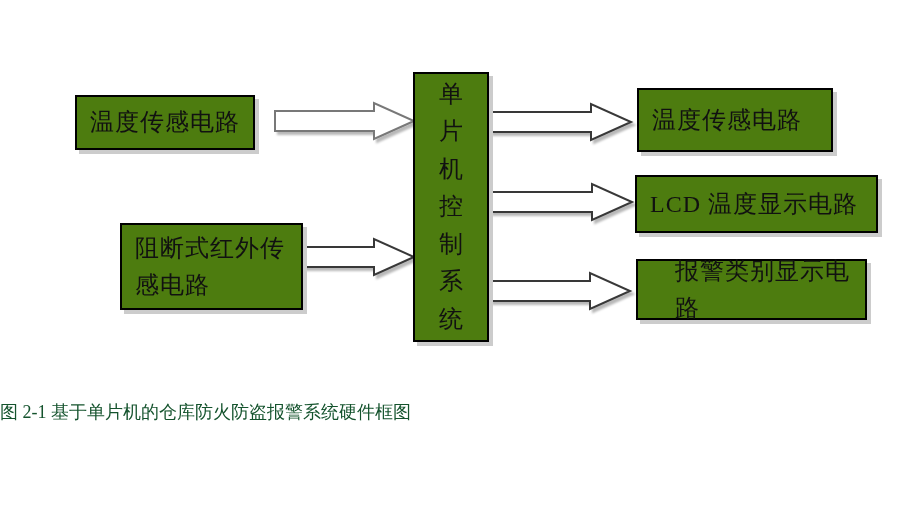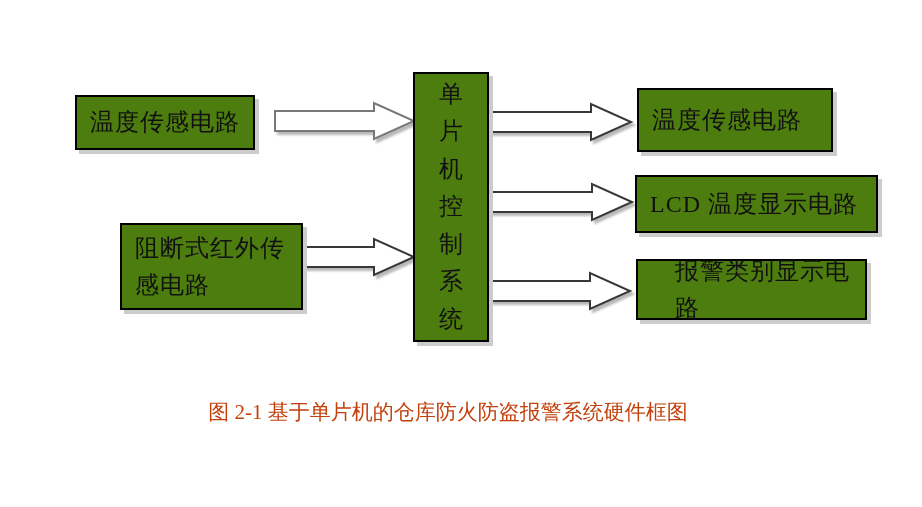--- a/index.html
+++ b/index.html
@@ -54,24 +54,24 @@
     top: 0;
     width: 922px;
     height: 507px;
     pointer-events: none;
   }
   .caption {
     position: absolute;
     left: 0;
     top: 396px;
     width: 896px;
-    text-align: center;
-    font-size: 21px;
+    text-align: left;
+    font-size: 18px;
     line-height: 32px;
-    color: #c2410c;
+    color: #14532d;
   }
 </style>
 </head>
 <body>
 
 <div class="canvas">
 
   <svg class="arrows-layer" width="922" height="507" viewBox="0 0 922 507" xmlns="http://www.w3.org/2000/svg">
     <defs>
       <filter id="arrshadow" x="-20%" y="-20%" width="140%" height="140%">

